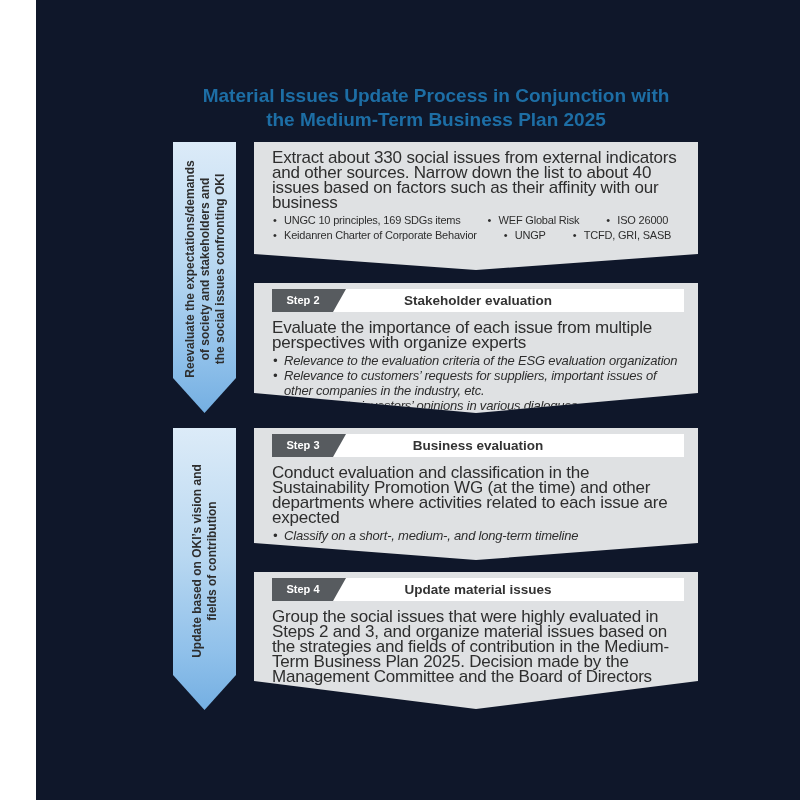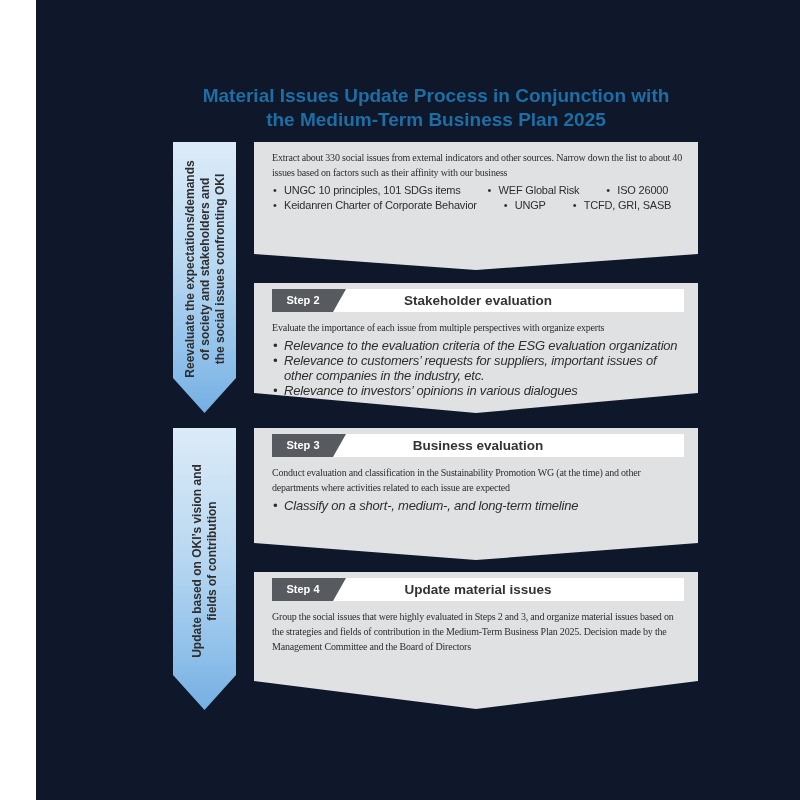--- a/index.html
+++ b/index.html
@@ -33,22 +33,22 @@
   .badge{
     position:absolute;left:0;top:0;height:23px;width:74px;box-sizing:border-box;
     background:#575b5f;color:#ffffff;font-size:11px;font-weight:bold;
     line-height:23px;text-align:center;padding-right:12px;
     clip-path:polygon(0 0,100% 0,calc(100% - 13px) 100%,0 100%);
   }
   .bar-title{
     line-height:23px;text-align:center;font-weight:bold;font-size:13.5px;color:#333333;
   }
   .intro{
-    margin:8px 14px 0 18px;font-size:10px;letter-spacing:-0.2px;
-    line-height:15px;color:#2e2e2e;font-family:Liberation Serif, serif;
+    margin:8px 14px 0 18px;font-size:17px;letter-spacing:-0.2px;
+    line-height:15px;color:#2e2e2e;
   }
   .bullets{
     margin:3px 14px 0 18px;padding:0;list-style:none;
     font-size:13px;letter-spacing:-0.2px;line-height:15px;color:#2e2e2e;font-style:italic;
   }
   .bullets li{position:relative;padding-left:12px;}
   .bullets li::before{content:"\2022";position:absolute;left:1px;}
   .rowlist{
     margin:3px 14px 0 18px;font-size:11px;letter-spacing:-0.2px;
     line-height:15px;color:#2e2e2e;
@@ -76,21 +76,21 @@
     <div class="banner-label">
       <span>Update based on OKI’s vision and</span>
       <span>fields of contribution</span>
     </div>
   </div>
 
   <section class="block" style="top:142px;height:128px;clip-path:polygon(0 0,100% 0,100% calc(100% - 16px),50% 100%,0 calc(100% - 16px));">
     <p class="intro">Extract about 330 social issues from external indicators and other sources. Narrow down the list to about 40 issues based on factors such as their affinity with our business</p>
     <div class="rowlist">
       <div class="brow">
-        <span class="itm">UNGC 10 principles, 101 SDGs items</span>
+        <span class="itm">UNGC 10 principles, 169 SDGs items</span>
         <span class="itm">WEF Global Risk</span>
         <span class="itm">ISO 26000</span>
       </div>
       <div class="brow">
         <span class="itm">Keidanren Charter of Corporate Behavior</span>
         <span class="itm">UNGP</span>
         <span class="itm">TCFD, GRI, SASB</span>
       </div>
     </div>
   </section>

